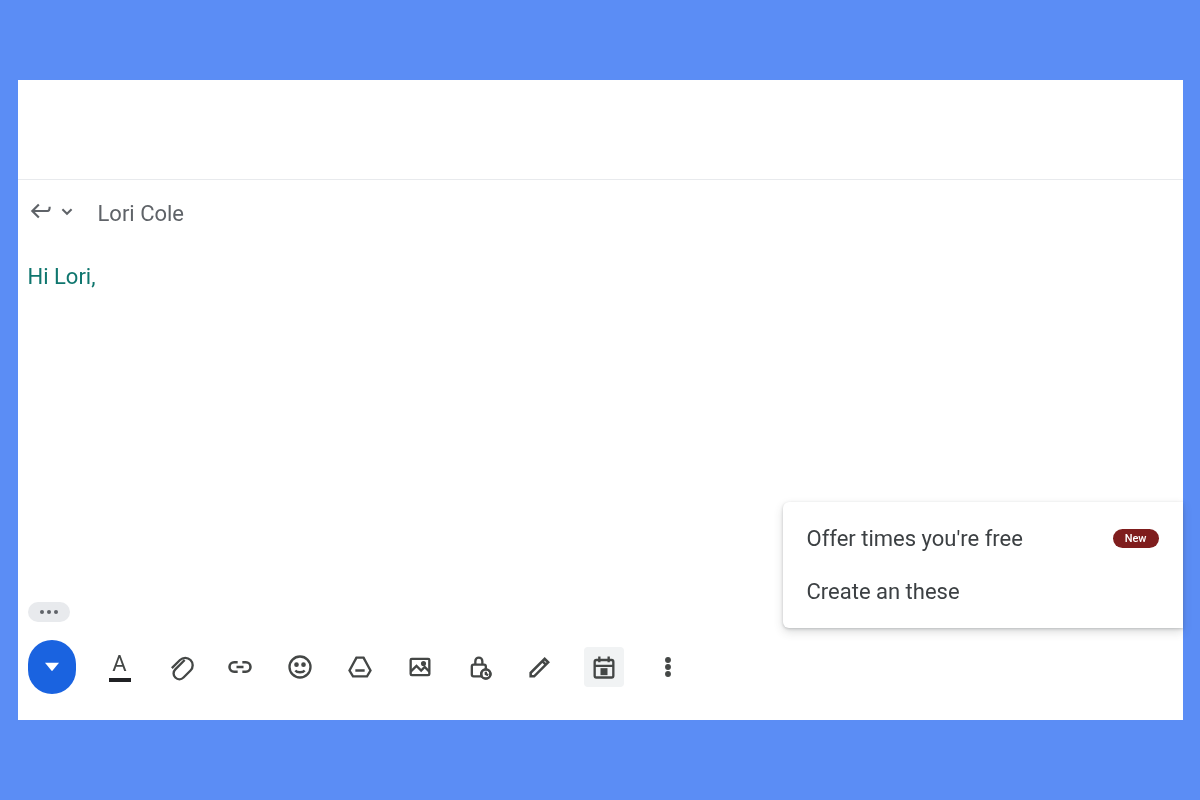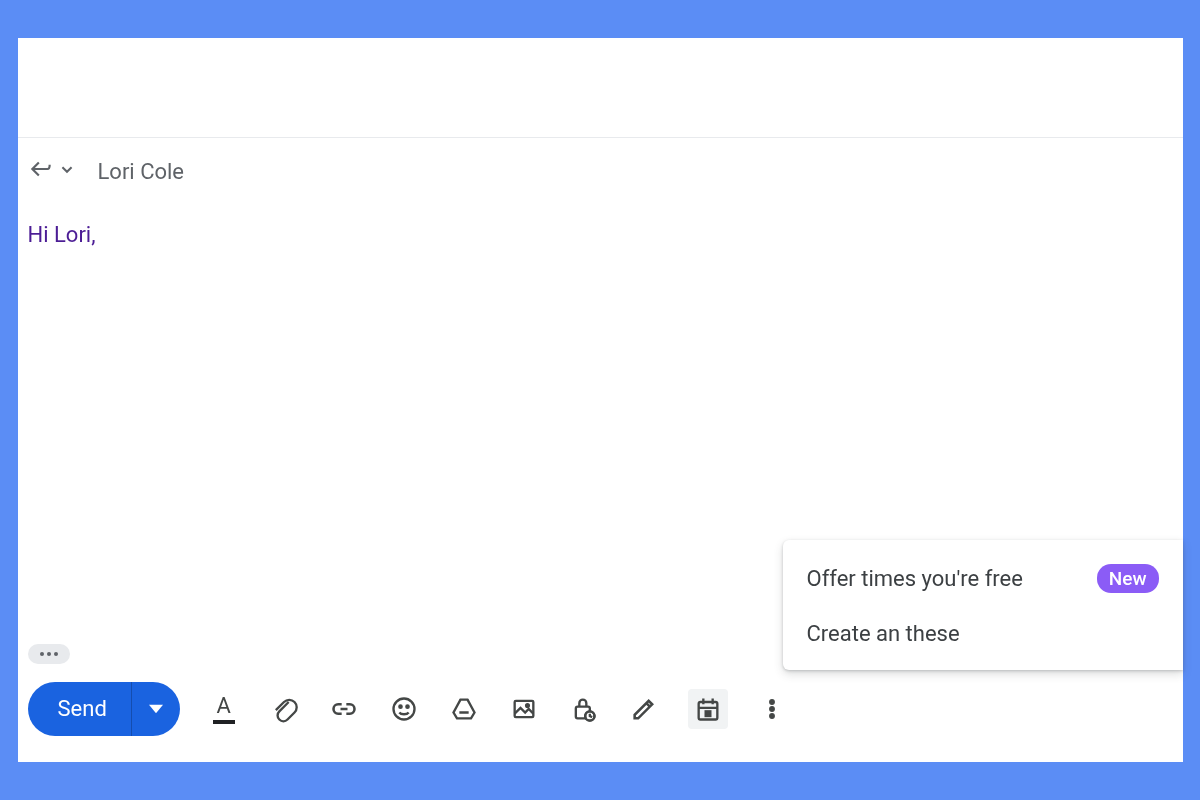--- a/index.html
+++ b/index.html
@@ -6,21 +6,21 @@
     html, body { width: 1200px; height: 800px; overflow: hidden; }
     body {
       background: #5b8df5;
       font-family: 'Google Sans', Roboto, Arial, sans-serif;
       display: flex;
       align-items: center;
       justify-content: center;
     }
     .compose-window {
       width: 1165px;
-      height: 724px;
+      height: 640px;
       background: #fff;
       position: relative;
       display: flex;
       flex-direction: column;
     }
     .header-spacer {
       height: 100px;
       border-bottom: 1px solid #e8eaed;
     }
     .recipient-row {
@@ -40,21 +40,21 @@
     .chevron svg { width: 22px; height: 22px; }
     .recipient-name {
       font-size: 22px;
       color: #5f6368;
       margin-left: 10px;
     }
     .body-area {
       flex: 1;
       padding: 18px 10px 0 10px;
       font-size: 22px;
-      color: #4c1d95;
+      color: #0f766e;
       line-height: 1.7;
     }
     .quoted-toggle {
       display: inline-flex;
       align-items: center;
       justify-content: center;
       background: #e8eaed;
       border-radius: 10px;
       padding: 2px 10px;
       margin: 40px 0 0 10px;
@@ -128,23 +128,23 @@
     .popup-item {
       display: flex;
       align-items: center;
       justify-content: space-between;
       padding: 14px 24px;
       font-size: 22px;
       color: #3c4043;
       cursor: pointer;
     }
     .new-badge {
-      background: #8b5cf6;
+      background: #7f1d1d;
       color: #fff;
-      font-size: 19px;
+      font-size: 11px;
       font-weight: 500;
       border-radius: 14px;
       padding: 3px 12px;
     }
   </style>
 </head>
 <body>
 
 <div class="compose-window">
   <div class="header-spacer"></div>
@@ -170,21 +170,20 @@
   </div>
 
   <div class="quoted-toggle">
     <span></span>
       <span></span>
       <span></span>
   </div>
 
   <div class="toolbar">
     <div class="send-btn">
-      <div class="send-label">Send</div>
       <div class="send-more">
         <svg viewBox="0 0 10 10">
             <path d="M0 2 L5 8 L10 2 Z"></path>
           </svg>
       </div>
     </div>
 
     <div class="tool-icon format-icon">
       <span class="letter">A</span>
       <span class="underline"></span>

